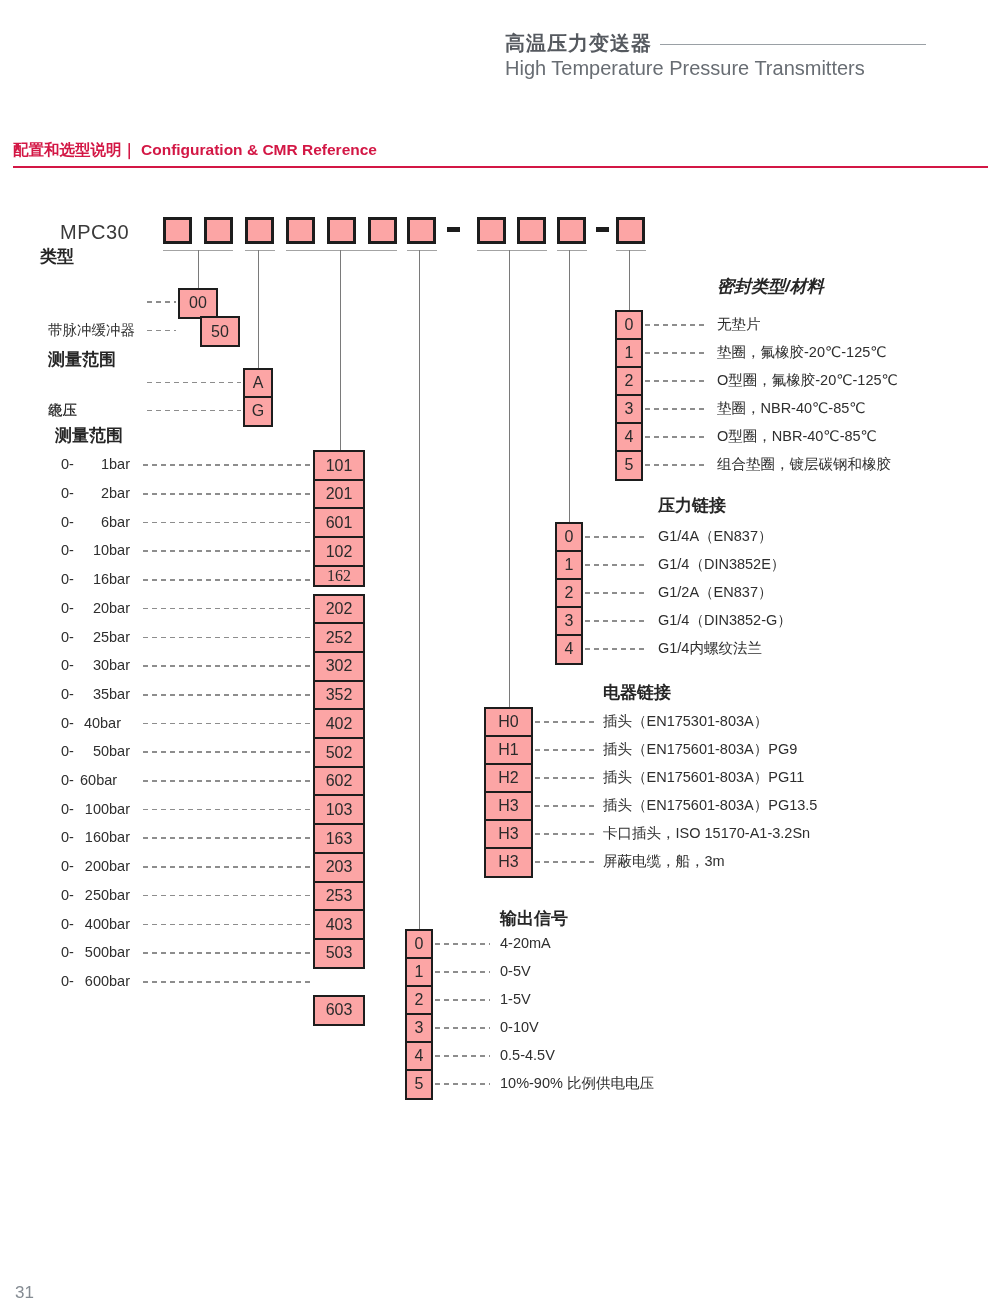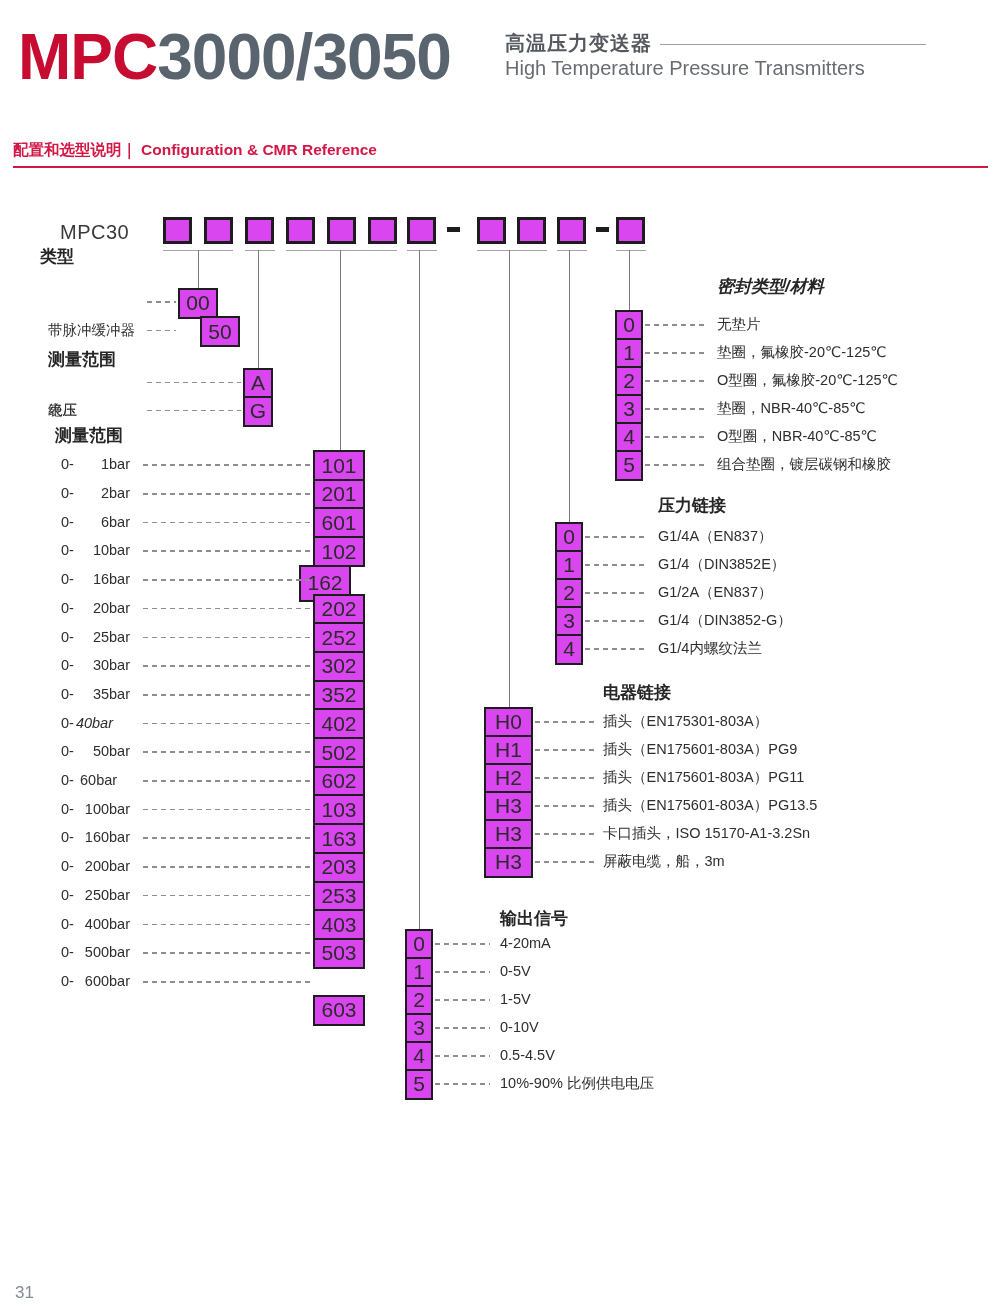--- a/index.html
+++ b/index.html
@@ -12,42 +12,39 @@
   .brand-slate{color:#5a646e;}
   .sub-zh{position:absolute;left:505px;top:30px;font-size:20px;font-weight:700;color:#55595f;
           letter-spacing:1px;white-space:nowrap;}
   .sub-rule{position:absolute;left:660px;top:44px;width:266px;height:1.4px;background:#9aa0a5;}
   .sub-en{position:absolute;left:505px;top:57px;font-size:20px;color:#686d73;white-space:nowrap;}
   
   .secbar{position:absolute;left:13px;top:140px;font-size:15.5px;font-weight:700;color:#d31745;
           white-space:nowrap;}
   .secrule{position:absolute;left:13px;top:166px;width:975px;height:2px;background:#d31745;}
   
-  .cbox{position:absolute;box-sizing:border-box;border:2.5px solid #1d1d1d;background:#d946ef;
-        display:flex;align-items:center;justify-content:center;font-size:21px;color:#2b2b2b;}
+  .cbox{position:absolute;box-sizing:border-box;border:2.5px solid #1d1d1d;background:#fca5a5;
+        display:flex;align-items:center;justify-content:center;font-size:16px;color:#2b2b2b;}
   .codebox{border-width:3px;}
   .hline{position:absolute;height:1.5px;background:#a3a3a3;}
   .vline{position:absolute;width:1.3px;background:#7a7a7a;}
   .dashline{position:absolute;height:1.6px;
             background-image:repeating-linear-gradient(to right,#8d8d8d 0 5px,transparent 5px 9px);}
   .lbl{position:absolute;font-size:14.5px;color:#2e2e2e;white-space:nowrap;height:20px;line-height:20px;}
   .hd{position:absolute;font-weight:700;font-size:17px;color:#262626;white-space:nowrap;height:22px;line-height:22px;}
   .sep{position:absolute;width:13px;height:5px;background:#1d1d1d;}
   .prefix{position:absolute;left:60px;top:221px;width:68px;text-align:right;font-size:20px;
           color:#3a3a3a;letter-spacing:0.5px;}
   .pagenum{position:absolute;left:15px;top:1283px;font-size:17px;color:#848b92;}
 </style>
 </head>
 <body>
 
 <div class="page">
 
-  <div class="brand-line">
-    <span class="brand-red">MPC</span><span class="brand-slate">3000/3050</span>
-  </div>
   <div class="sub-zh">高温压力变送器</div>
   <div class="sub-rule"></div>
   <div class="sub-en">High Temperature Pressure Transmitters</div>
 
   <div class="secbar">
     <span>配置和选型说明</span><span>｜</span>
     <span>Configuration &amp; CMR Reference</span>
   </div>
   <div class="secrule"></div>
 
@@ -103,21 +100,21 @@
       <div class="lbl" style="left: 61px; top: 483.05px;">0-</div>
       <div class="lbl" style="left: 80px; top: 483.05px; width: 50px; text-align: right;">2bar</div>
       <div class="cbox" style="left: 313px; top: 507.4px; width: 52px; height: 31.2px;">601</div>
       <div class="dashline" style="left: 143px; top: 521.75px; width: 168px;"></div>
       <div class="lbl" style="left: 61px; top: 511.75px;">0-</div>
       <div class="lbl" style="left: 80px; top: 511.75px; width: 50px; text-align: right;">6bar</div>
       <div class="cbox" style="left: 313px; top: 536.1px; width: 52px; height: 31.2px;">102</div>
       <div class="dashline" style="left: 143px; top: 550.45px; width: 168px;"></div>
       <div class="lbl" style="left: 61px; top: 540.45px;">0-</div>
       <div class="lbl" style="left: 80px; top: 540.45px; width: 50px; text-align: right;">10bar</div>
-      <div class="cbox" style="left: 299px; top: 564.8px; width: 52px; height: 37px;">162</div>
+      <div class="cbox" style="left: 313px; top: 564.8px; width: 52px; height: 22px; font-family: Liberation Serif, serif;">162</div>
       <div class="dashline" style="left: 143px; top: 579.15px; width: 168px;"></div>
       <div class="lbl" style="left: 61px; top: 569.15px;">0-</div>
       <div class="lbl" style="left: 80px; top: 569.15px; width: 50px; text-align: right;">16bar</div>
       <div class="cbox" style="left: 313px; top: 593.5px; width: 52px; height: 31.2px;">202</div>
       <div class="dashline" style="left: 143px; top: 607.85px; width: 168px;"></div>
       <div class="lbl" style="left: 61px; top: 597.85px;">0-</div>
       <div class="lbl" style="left: 80px; top: 597.85px; width: 50px; text-align: right;">20bar</div>
       <div class="cbox" style="left: 313px; top: 622.2px; width: 52px; height: 31.2px;">252</div>
       <div class="dashline" style="left: 143px; top: 636.55px; width: 168px;"></div>
       <div class="lbl" style="left: 61px; top: 626.55px;">0-</div>
@@ -126,21 +123,21 @@
       <div class="dashline" style="left: 143px; top: 665.25px; width: 168px;"></div>
       <div class="lbl" style="left: 61px; top: 655.25px;">0-</div>
       <div class="lbl" style="left: 80px; top: 655.25px; width: 50px; text-align: right;">30bar</div>
       <div class="cbox" style="left: 313px; top: 679.6px; width: 52px; height: 31.2px;">352</div>
       <div class="dashline" style="left: 143px; top: 693.95px; width: 168px;"></div>
       <div class="lbl" style="left: 61px; top: 683.95px;">0-</div>
       <div class="lbl" style="left: 80px; top: 683.95px; width: 50px; text-align: right;">35bar</div>
       <div class="cbox" style="left: 313px; top: 708.3px; width: 52px; height: 31.2px;">402</div>
       <div class="dashline" style="left: 143px; top: 722.65px; width: 168px;"></div>
       <div class="lbl" style="left: 61px; top: 712.65px;">0-</div>
-      <div class="lbl" style="left: 63px; top: 712.65px; width: 50px; text-align: right; font-style: italic;">40bar</div>
+      <div class="lbl" style="left: 71px; top: 712.65px; width: 50px; text-align: right;">40bar</div>
       <div class="cbox" style="left: 313px; top: 737px; width: 52px; height: 31.2px;">502</div>
       <div class="dashline" style="left: 143px; top: 751.35px; width: 168px;"></div>
       <div class="lbl" style="left: 61px; top: 741.35px;">0-</div>
       <div class="lbl" style="left: 80px; top: 741.35px; width: 50px; text-align: right;">50bar</div>
       <div class="cbox" style="left: 313px; top: 765.7px; width: 52px; height: 31.2px;">602</div>
       <div class="dashline" style="left: 143px; top: 780.05px; width: 168px;"></div>
       <div class="lbl" style="left: 61px; top: 770.05px;">0-</div>
       <div class="lbl" style="left: 80px; top: 770.05px; width: 50px; text-align: left;">60bar</div>
       <div class="cbox" style="left: 313px; top: 794.4px; width: 52px; height: 31.2px;">103</div>
       <div class="dashline" style="left: 143px; top: 808.75px; width: 168px;"></div>

